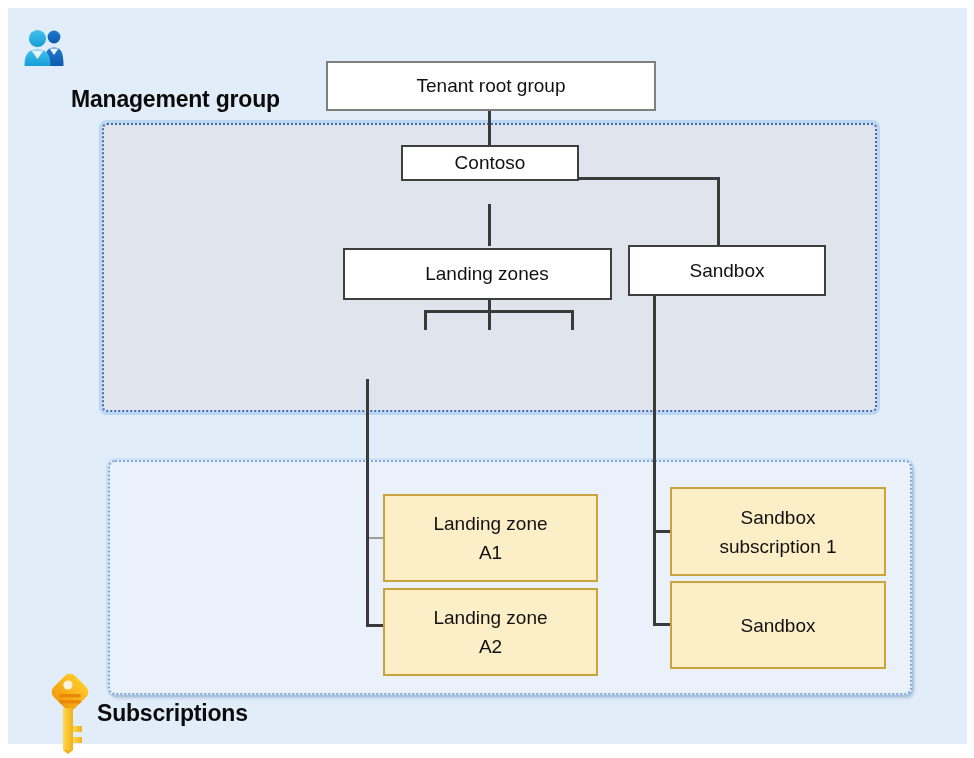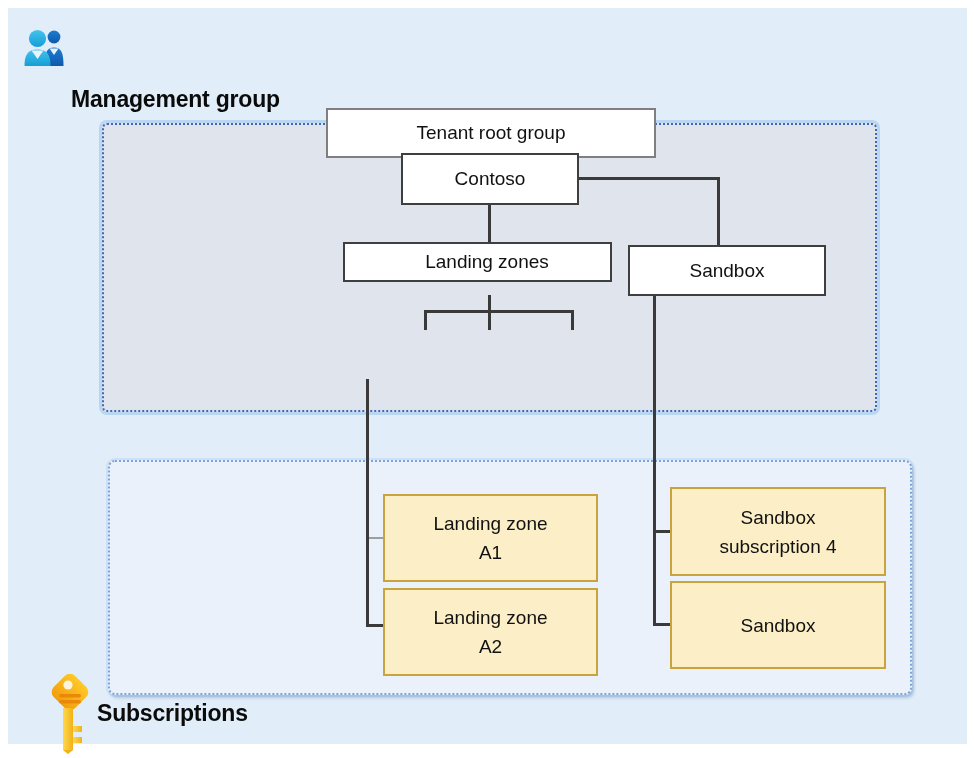--- a/index.html
+++ b/index.html
@@ -18,23 +18,23 @@
     background:#EBF1FA;border:2px dotted #7AA5DC;border-radius:7px;
     box-shadow:2px 3px 3px rgba(120,150,190,.45),0 0 0 2px rgba(190,215,240,.55);
   }
 
   
   .node{
     position:absolute;display:flex;align-items:center;justify-content:center;
     background:#ffffff;border:2px solid #3F3F3F;box-sizing:border-box;
     font-size:19px;color:#111;text-align:center;z-index:3;
   }
-  .n-trg{left:318px;top:53px;width:330px;height:50px;border-color:#7F7F7F;margin-top:47px;}
-  .n-contoso{left:393px;top:145px;width:178px;height:52px;text-align:right;}
-  .n-lz{left:335px;top:234px;width:269px;height:40px;padding-left:19px;}
+  .n-trg{left:318px;top:53px;width:330px;height:50px;border-color:#7F7F7F;}
+  .n-contoso{left:393px;top:137px;width:178px;height:36px;text-align:right;}
+  .n-lz{left:335px;top:240px;width:269px;height:52px;padding-left:19px;}
   .n-sandbox{left:620px;top:237px;width:198px;height:51px;}
   .n-corp{left:350px;top:321px;width:133px;height:51px;}
   .n-online{left:494px;top:321px;width:135px;height:51px;}
 
   .subnode{
     position:absolute;display:flex;flex-direction:column;align-items:center;justify-content:center;
     background:#FCEEC6;border:2px solid #C9A43C;box-sizing:border-box;
     font-size:19px;color:#111;text-align:center;line-height:29px;z-index:3;
   }
   .n-a1{left:375px;top:486px;width:215px;height:88px;}
@@ -130,21 +130,21 @@
     <div class="subnode n-a1">
       <span>Landing zone</span>
       <span>A1</span>
     </div>
     <div class="subnode n-a2">
       <span>Landing zone</span>
       <span>A2</span>
     </div>
     <div class="subnode n-sb1">
       <span>Sandbox</span>
-      <span>subscription 4</span>
+      <span>subscription 1</span>
     </div>
     <div class="subnode n-sb2">
       <span>Sandbox</span>
     </div>
 
     <div class="icon i-key">
       <svg width="44" height="80" viewBox="0 0 44 80">
         <defs>
           <linearGradient id="gKeyHead" x1="0" y1="0" x2="0" y2="1">
             <stop offset="0" stop-color="#FFC928"></stop>

